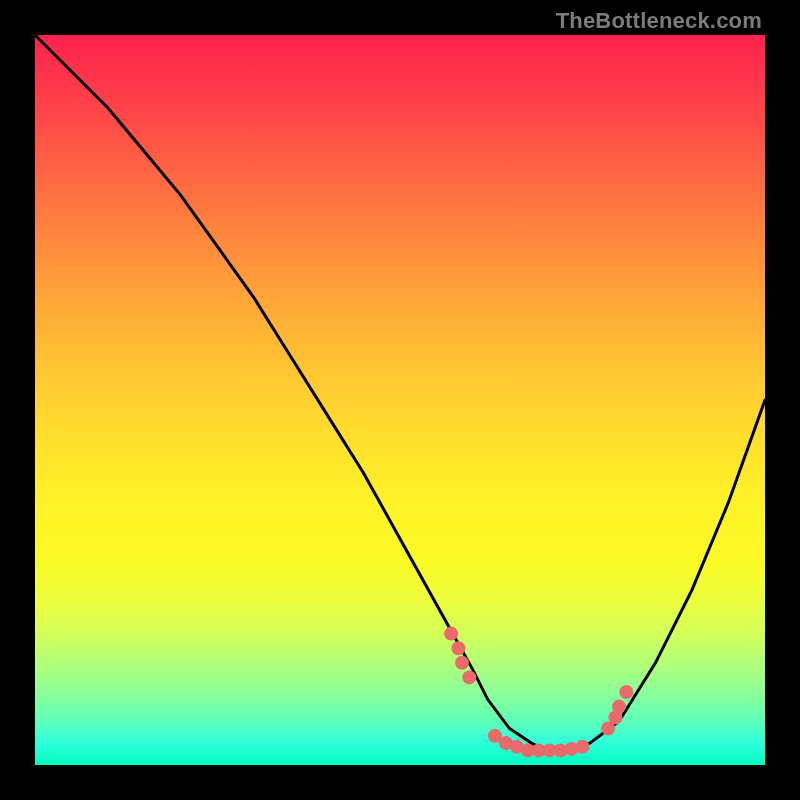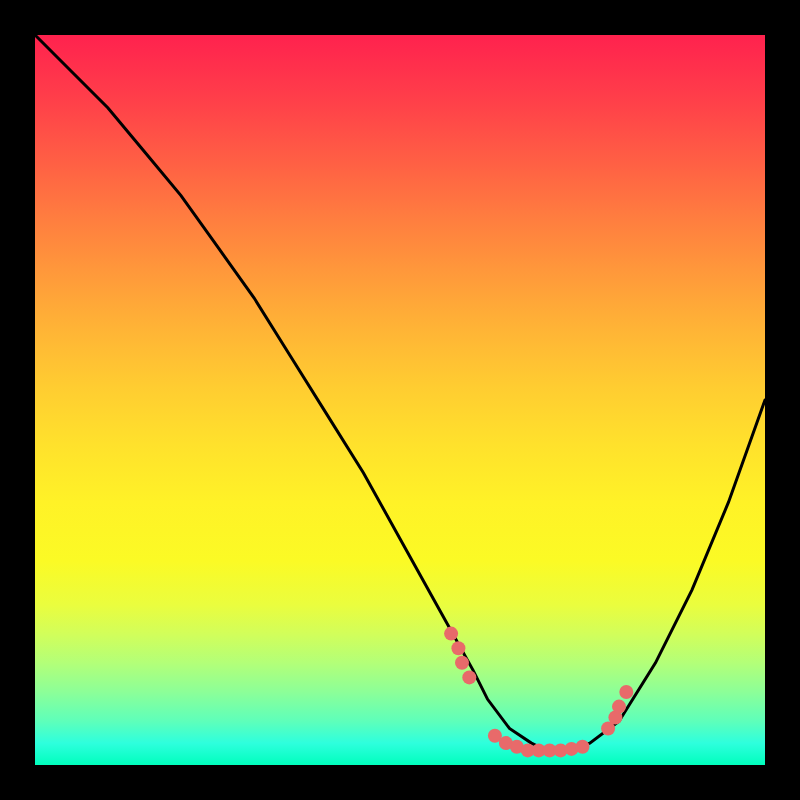--- a/index.html
+++ b/index.html
@@ -86,14 +86,15 @@
           <circle cx="536.5" cy="713.9" r="7" fill="#e86a6a"></circle>
           <circle cx="547.5" cy="711.8" r="7" fill="#e86a6a"></circle>
           <circle cx="573.1" cy="693.5" r="7" fill="#e86a6a"></circle>
           <circle cx="580.4" cy="682.5" r="7" fill="#e86a6a"></circle>
           <circle cx="584.0" cy="671.6" r="7" fill="#e86a6a"></circle>
           <circle cx="591.3" cy="657.0" r="7" fill="#e86a6a"></circle>
         </g>
     </svg>
   </div>
 
+  <div class="watermark">TheBottleneck.com</div>
 
 </div>
 
 </body></html>

